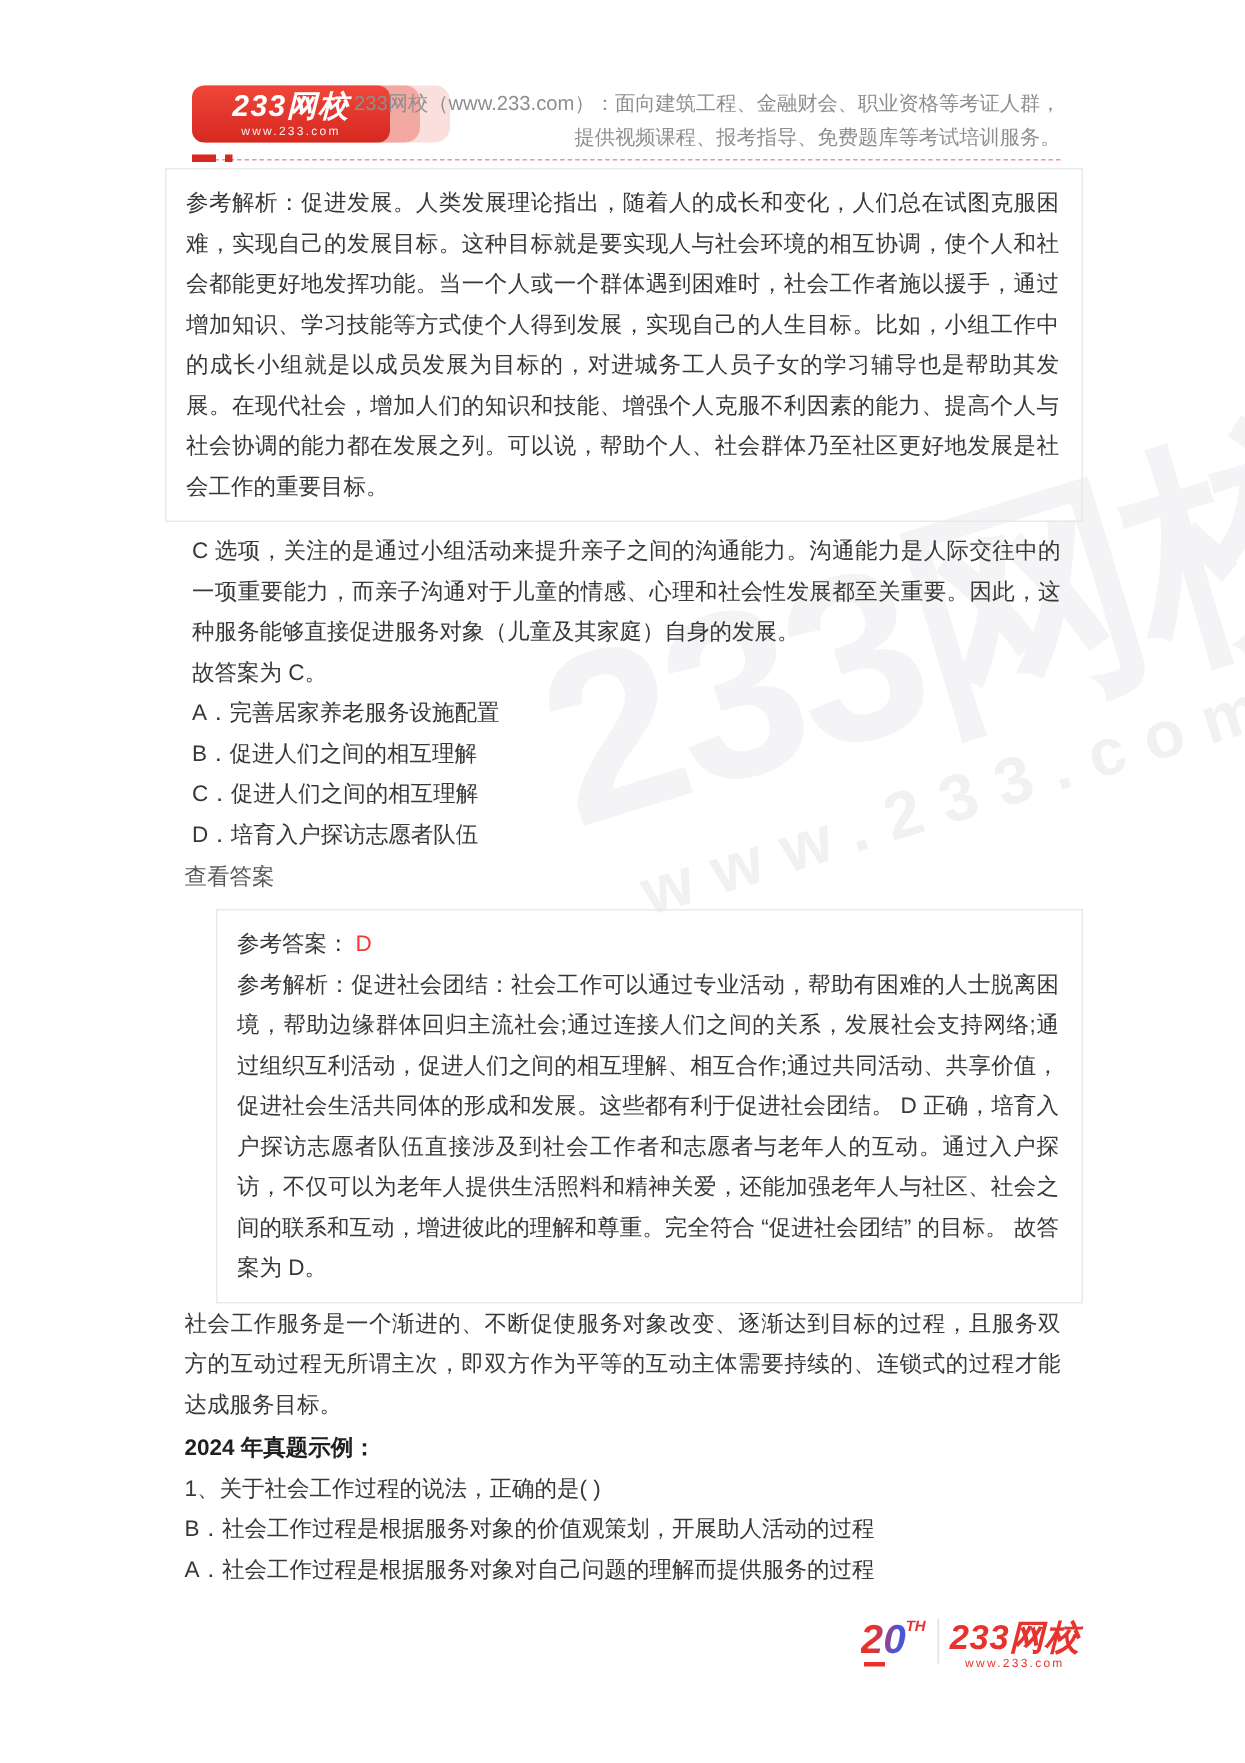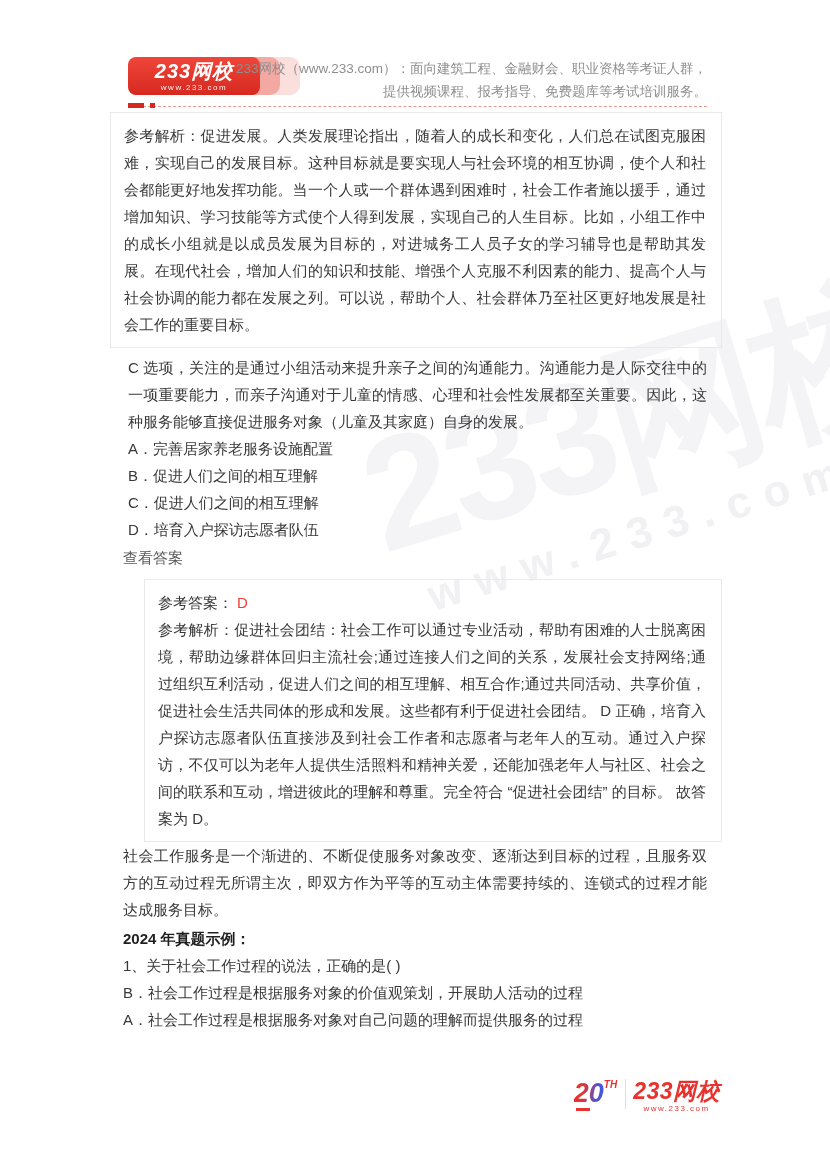--- a/index.html
+++ b/index.html
@@ -103,20 +103,21 @@
     <div class="divider-dot"></div>
   </div>
 
   <div class="content">
 
     <div class="ref-box">
       <div>参考解析：促进发展。人类发展理论指出，随着人的成长和变化，人们总在试图克服困难，实现自己的发展目标。这种目标就是要实现人与社会环境的相互协调，使个人和社会都能更好地发挥功能。当一个人或一个群体遇到困难时，社会工作者施以援手，通过增加知识、学习技能等方式使个人得到发展，实现自己的人生目标。比如，小组工作中的成长小组就是以成员发展为目标的，对进城务工人员子女的学习辅导也是帮助其发展。在现代社会，增加人们的知识和技能、增强个人克服不利因素的能力、提高个人与社会协调的能力都在发展之列。可以说，帮助个人、社会群体乃至社区更好地发展是社会工作的重要目标。</div>
     </div>
 
     <div class="para sp">C 选项，关注的是通过小组活动来提升亲子之间的沟通能力。沟通能力是人际交往中的一项重要能力，而亲子沟通对于儿童的情感、心理和社会性发展都至关重要。因此，这种服务能够直接促进服务对象（儿童及其家庭）自身的发展。</div>
+    <div class="sp">故答案为 C。</div>
 
     <div class="option-row">A．完善居家养老服务设施配置</div>
     <div class="option-row">B．促进人们之间的相互理解</div>
     <div class="option-row">C．促进人们之间的相互理解</div>
     <div class="option-row">D．培育入户探访志愿者队伍</div>
 
     <div class="view-answer">查看答案</div>
 
     <div class="ref-box box-gap">
       <span class="answer-line"><span>参考答案：</span><span class="answer-value">D</span></span>

